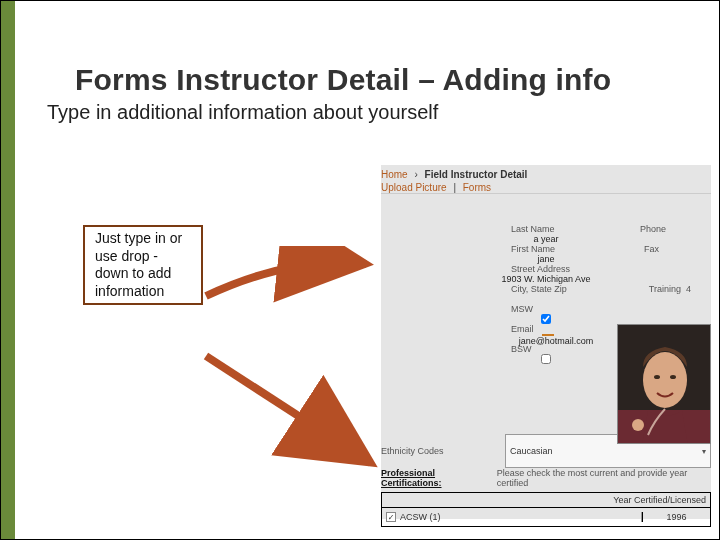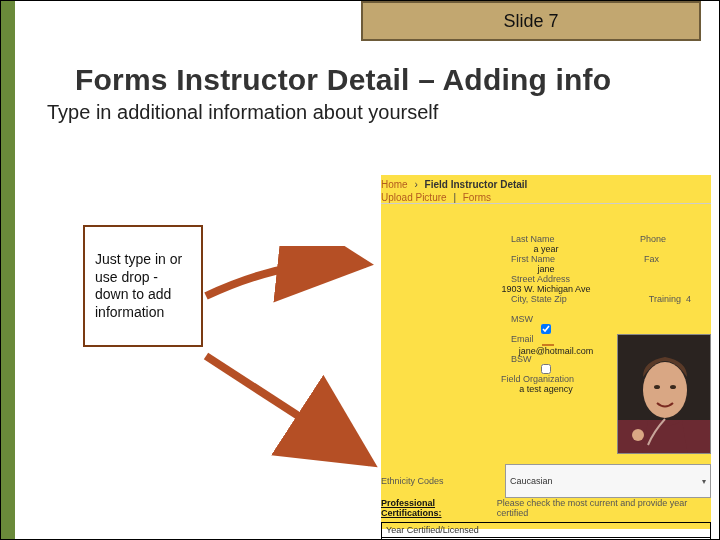--- a/index.html
+++ b/index.html
@@ -2,25 +2,25 @@
 <html><head>
 <meta charset="utf-8">
 <style>
   * { box-sizing: border-box; margin: 0; padding: 0; }
   body { background: #fff; font-family: Arial, Helvetica, sans-serif; }
   .stage { width: 720px; height: 540px; border: 1px solid #000; background: #fff; position: relative; overflow: hidden; }
   .green-bar { position: absolute; left: 0; top: 0; width: 14px; height: 540px; background: #6a8a3a; }
   .label-box { position: absolute; left: 360px; top: 0; width: 340px; height: 40px; background: #c2a770; border: 2px solid #6d5b39; display: flex; align-items: center; justify-content: center; font-size: 18px; font-weight: 500; color: #111; }
   .title { position: absolute; left: 74px; top: 62px; font-family: "Trebuchet MS", Arial, sans-serif; font-size: 30px; color: #333; letter-spacing: .2px;}
   .subtitle { position: absolute; left: 46px; top: 100px; font-size: 20px; color: #222; }
-  .callout { position: absolute; left: 82px; top: 224px; width: 120px; padding: 24px 10px; border: 2px solid #7a3a12; background: #fff; font-size: 14px; line-height: 1.25; color: #111; }
+  .callout { position: absolute; left: 82px; top: 224px; width: 120px; padding: 3px 10px; border: 2px solid #7a3a12; background: #fff; font-size: 14px; line-height: 1.25; color: #111; }
   .arrow1 { position: absolute; left: 200px; top: 245px; width: 180px; height: 60px; }
   .arrow2 { position: absolute; left: 200px; top: 350px; width: 180px; height: 120px; }
 
-  .shot { position: absolute; left: 380px; top: 174px; width: 330px; height: 354px; background: #fde047; font-size: 9px; color: #333; }
+  .shot { position: absolute; left: 380px; top: 164px; width: 330px; height: 354px; background: #e5e5e5; font-size: 9px; color: #333; }
   .crumb { color: #b35b1f; font-size: 10px; padding: 4px 0 2px 0; }
   .crumb .sep { color: #444; padding: 0 4px; }
   .crumb .cur { color: #333; font-weight: 600; }
   .sub-links { color: #b35b1f; font-size: 10px; border-bottom: 1px solid #ccc; }
   .sub-links .bar { color: #444; padding: 0 4px; }
 
   .form-zone { position: relative; margin-top: 30px; }
   .row { display: flex; align-items: center; height: 20px; flex-direction: column; }
   .lab { width: 70px; color: #555; font-size: 9px; }
   .val { font-size: 9px; color: #222; }
@@ -34,37 +34,34 @@
 
   .eth-row { margin-top: 70px; display: flex; align-items: center; gap: 42px; }
   .eth-sel { flex: 1; height: 16px; border: 1px solid #999; background: #f7f7f7; display: flex; align-items: center; padding: 16px 4px; font-size: 9px; color: #333; margin-left: 4px; }
   .eth-sel .chev { margin-left: auto; font-size: 8px; color: #555; }
 
   .cert-head { display: flex; align-items: baseline; margin-top: 0; }
   .cert-head .b { font-weight: 700; font-size: 9px; text-decoration: underline; color: #111; }
   .cert-head .t { font-size: 9px; color: #555; margin-left: 4px; }
 
   .cert-table { border: 1px solid #000; margin-top: 4px; width: 100%; }
-  .cert-table .hdr { border-bottom: 1px solid #000; padding: 2px 4px; font-size: 9px;}
+  .cert-table .hdr { border-bottom: 1px solid #000; text-align: right; padding: 2px 4px; font-size: 9px;}
   .cert-table .crow { display: flex; align-items: center; border-top: 1px solid #999; height: 18px; }
   .cert-table .crow:first-of-type { border-top: none; }
   .cert-table .cell-l { flex: 1; padding: 0 4px; display:flex; align-items:center; gap:4px; font-size: 9px; border-right: 1px solid #999;}
   .cert-table .cell-r { width: 68px; text-align: center; font-size: 9px; border-left: 1px solid #000;}
   .chk { width: 10px; height: 10px; border: 1px solid #888; display: inline-flex; align-items:center; justify-content:center; font-size:8px; color:#333; background:#fff;}
 </style>
 </head>
 <body>
 
 <div class="stage">
 
   <div class="green-bar"></div>
 
-  <div class="label-box">
-    <span>Slide 7</span>
-  </div>
 
   <h1 class="title">Forms Instructor Detail – Adding info</h1>
   <div class="subtitle">Type in additional information about yourself</div>
 
   <div class="callout">Just type in or use drop -down to add information</div>
 
   <svg class="arrow1" viewBox="0 0 180 60">
     <defs>
         <marker id="ah1" markerWidth="14" markerHeight="14" refX="11" refY="6" orient="auto">
           <polygon points="0,0 12,6 0,12" fill="#b54f25"></polygon>
@@ -120,24 +117,20 @@
         </div>
       <div class="row">
           <span class="lab">Email</span>
           <span class="mail-icon"></span>
           <span class="val" style="margin-left:20px;">jane@hotmail.com</span>
         </div>
       <div class="row msw-row">
           <span class="lab">BSW</span>
           <input type="checkbox" style="">
         </div>
-      <div class="row">
-          <span class="lab" style="width:90px">Field Organization</span>
-          <span class="val">a test agency</span>
-        </div>
 
       <div class="photo">
         <svg viewBox="0 0 94 120">
           <rect width="94" height="120" fill="#2a2320"></rect>
           <rect x="0" y="85" width="94" height="35" fill="#6b2a32"></rect>
           <ellipse cx="47" cy="55" rx="22" ry="28" fill="#d9a784"></ellipse>
           <path d="M25 42 Q47 10 69 42 Q69 26 47 22 Q25 26 25 42" fill="#5a3a28"></path>
           <ellipse cx="39" cy="52" rx="3" ry="2" fill="#3a2a1e"></ellipse>
           <ellipse cx="55" cy="52" rx="3" ry="2" fill="#3a2a1e"></ellipse>
           <path d="M39 68 Q47 75 55 68" stroke="#7a2a20" stroke-width="2" fill="none"></path>

